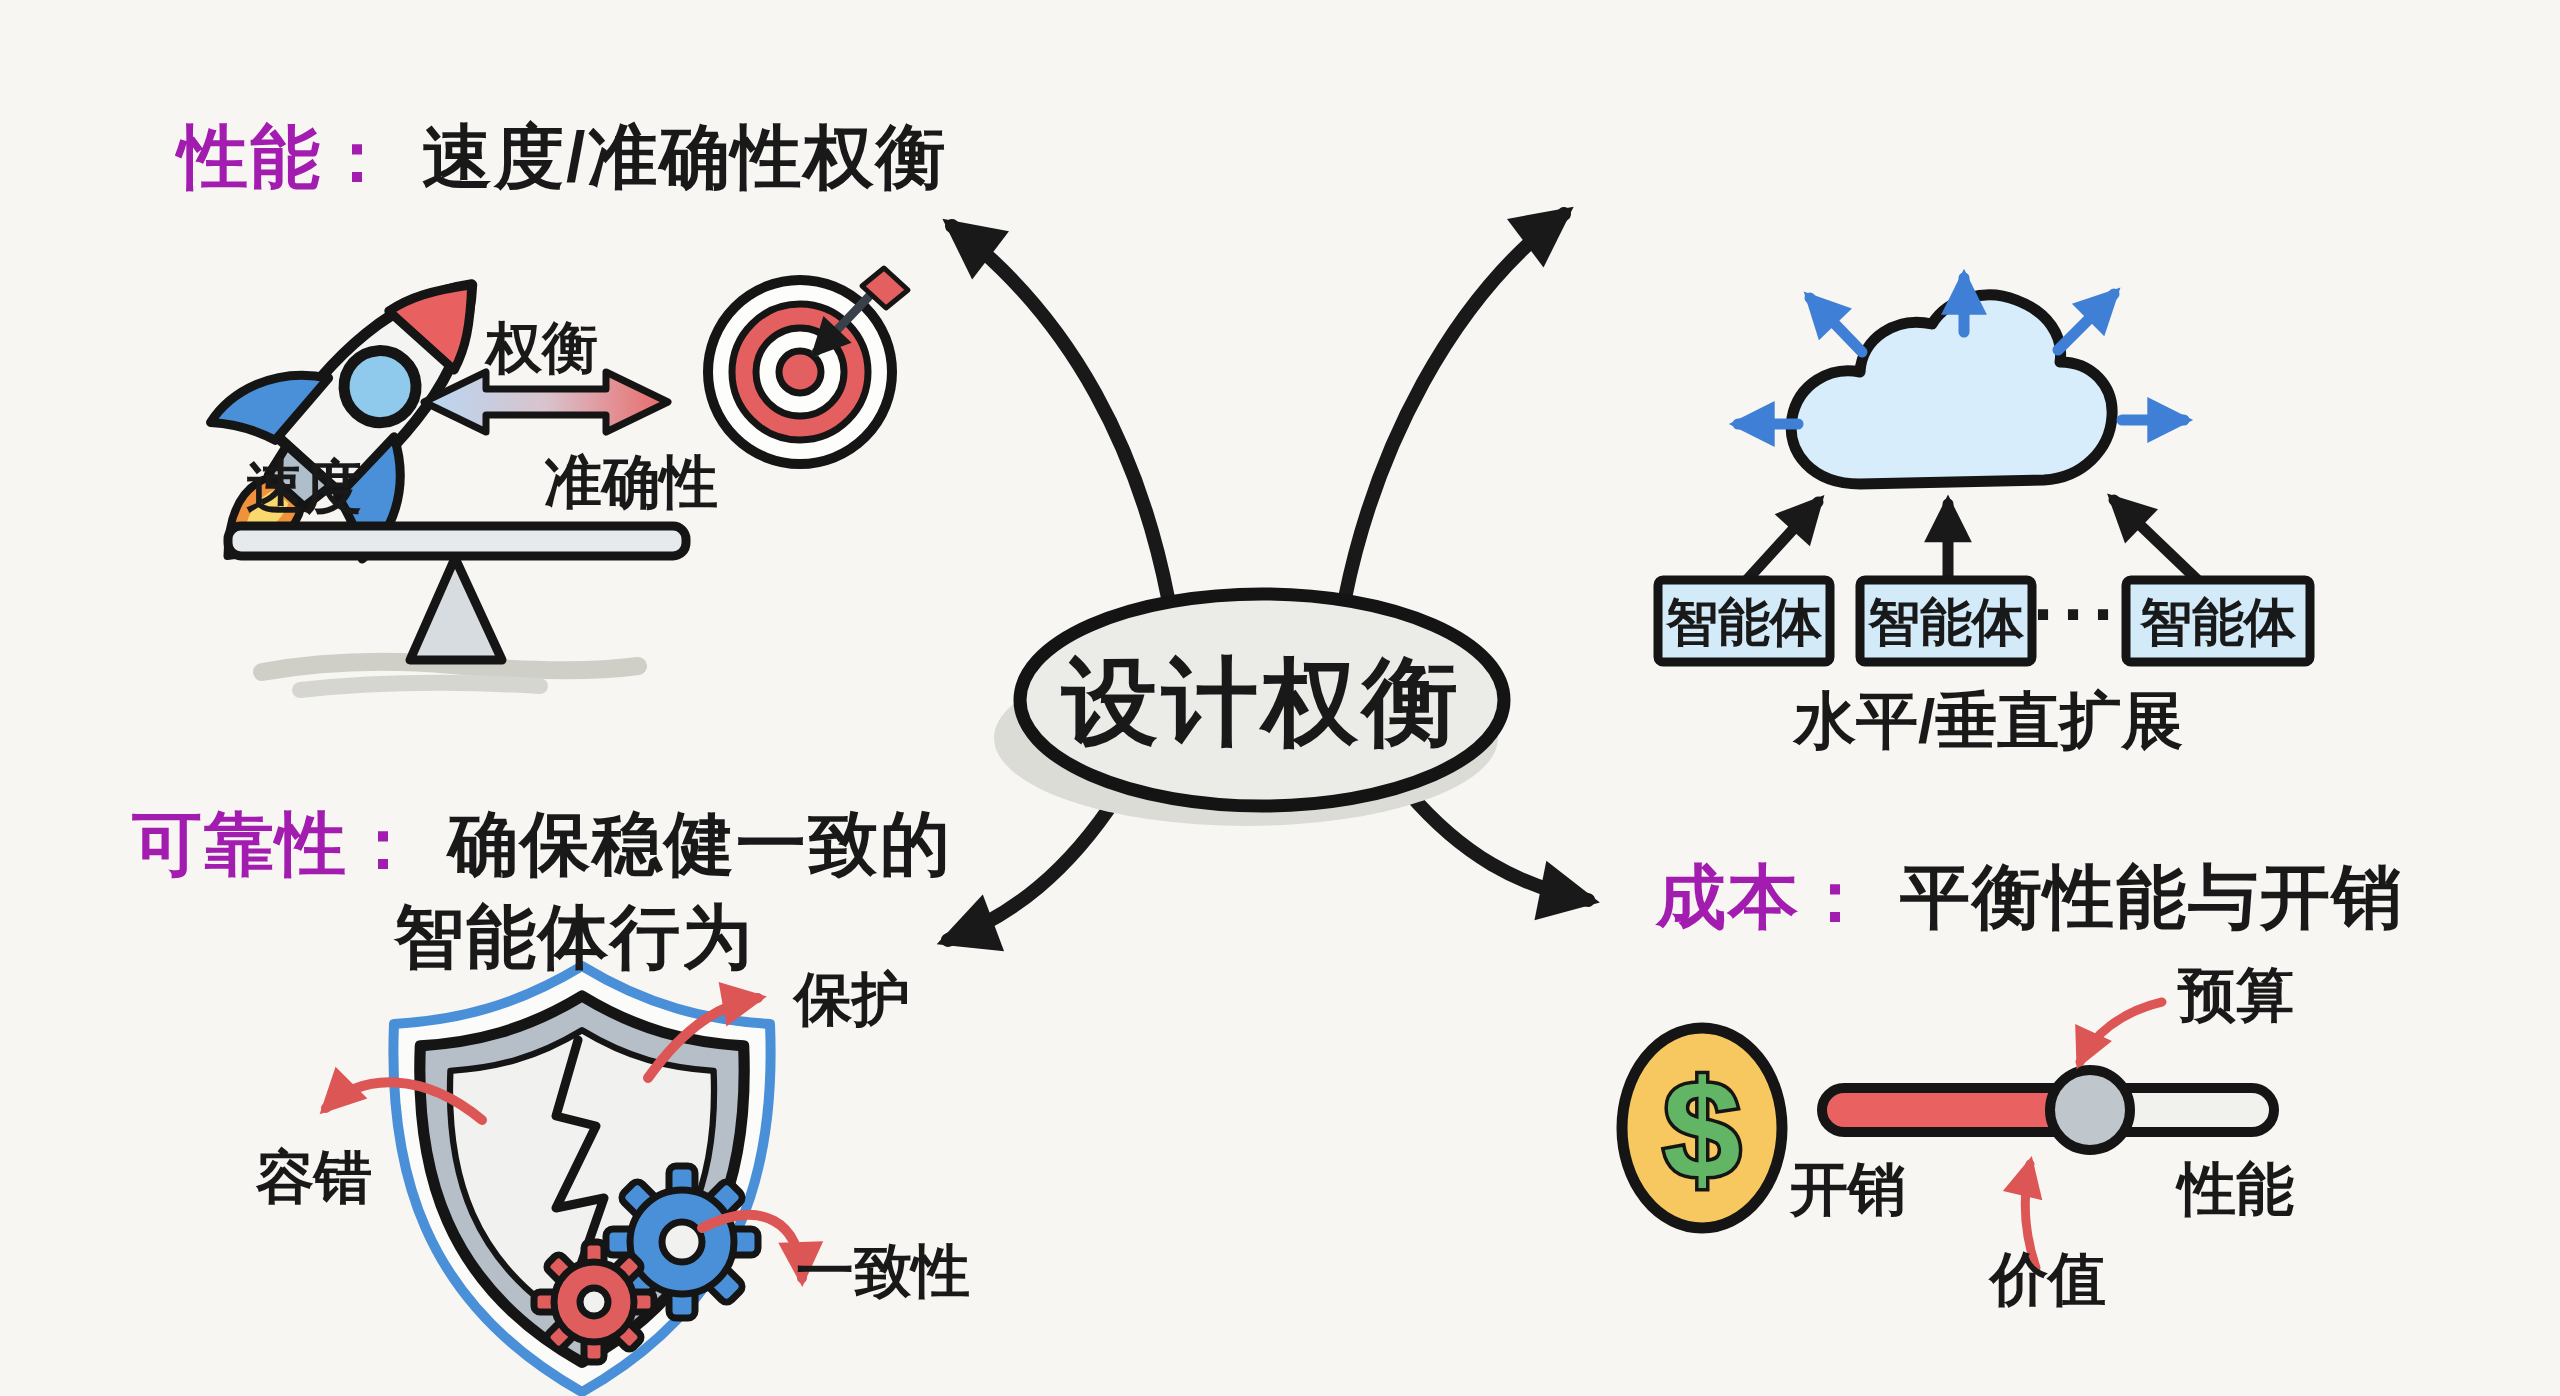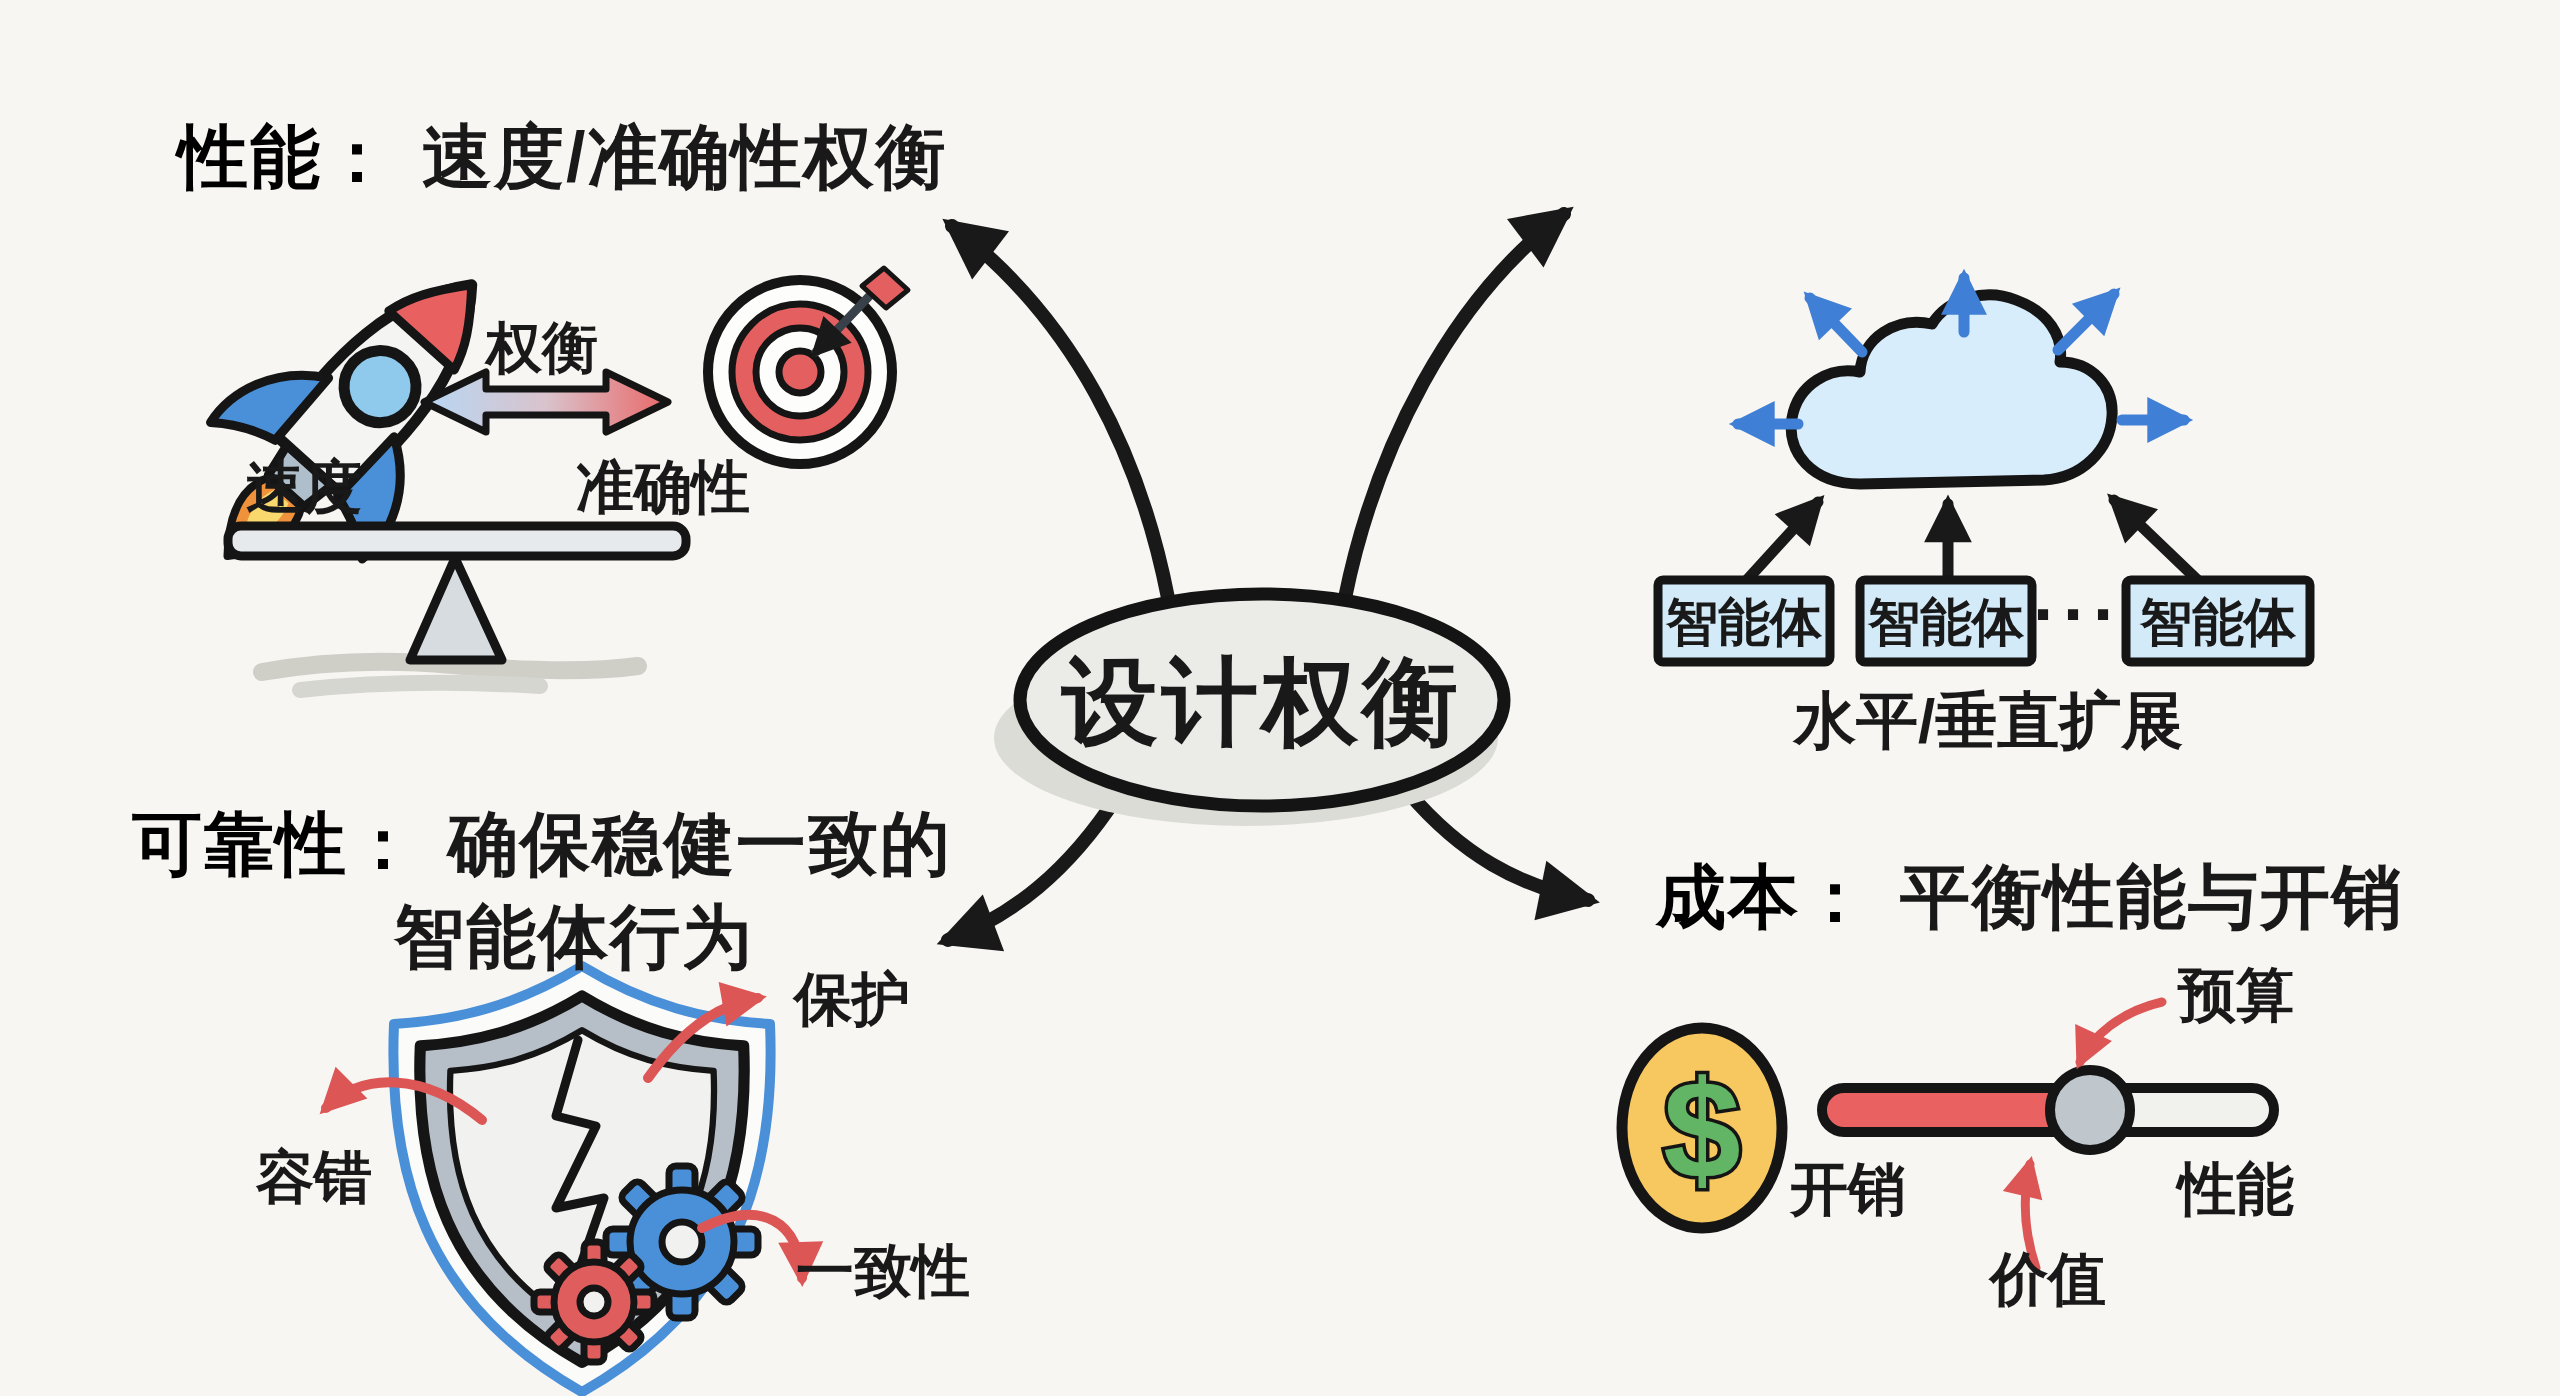--- a/index.html
+++ b/index.html
@@ -4,21 +4,21 @@
 <style>
   html,body{margin:0;padding:0;background:#efece6;}
   #canvas{
     position:relative;width:2560px;height:1396px;overflow:hidden;
     background:#f8f6f2;
     font-family:"Liberation Sans","DejaVu Sans",sans-serif;
     color:#191919;
   }
   #art{position:absolute;left:0;top:0;width:2560px;height:1396px;}
   .lbl{position:absolute;font-weight:800;white-space:nowrap;line-height:1;}
-  .hl{color:#000000;}
+  .hl{color:#a21caf;}
   .title{font-size:70px;letter-spacing:2px;}
   .title .gap{display:inline-block;width:28px;}
   .small{font-size:58px;text-align:right;}
   .center-abs{transform:translate(-50%,-50%);}
   #center-label{font-size:96px;letter-spacing:4px;}
   .two-line div{line-height:93px;}
 </style>
 </head>
 <body>
 
@@ -172,21 +172,21 @@
       <path d="M 2162,1002 C 2120,1012 2092,1036 2080,1062" marker-end="url(#ah-red)"></path>
       <path d="M 2036,1268 C 2024,1232 2022,1198 2030,1164" marker-end="url(#ah-red)"></path>
     </g>
   </svg>
 
   <div class="lbl title" style="left:178px;top:122px;">
     <span class="hl">性能：</span><span class="gap"></span><span>速度/准确性权衡</span>
   </div>
   <div class="lbl" style="left:486px;top:320px;font-size:56px;text-align:center;">权衡</div>
   <div class="lbl small" style="left:246px;top:458px;">速度</div>
-  <div class="lbl small" style="left:576px;top:458px;">准确性</div>
+  <div class="lbl small" style="left:544px;top:458px;font-family:Liberation Mono, monospace;">准确性</div>
 
   <div class="lbl center-abs" id="center-label" style="left:1262px;top:702px;">设计权衡</div>
 
   <div class="lbl title two-line" style="left:1642px;top:96px;">
   </div>
   <div class="lbl center-abs" style="left:1744px;top:622px;font-size:52px;">智能体</div>
   <div class="lbl center-abs" style="left:1946px;top:622px;font-size:52px;">智能体</div>
   <div class="lbl center-abs" style="left:2218px;top:622px;font-size:52px;">智能体</div>
   <div class="lbl center-abs" style="left:2078px;top:614px;font-size:72px;letter-spacing:6px;">···</div>
   <div class="lbl" style="left:1794px;top:690px;font-size:62px;">水平/垂直扩展</div>

